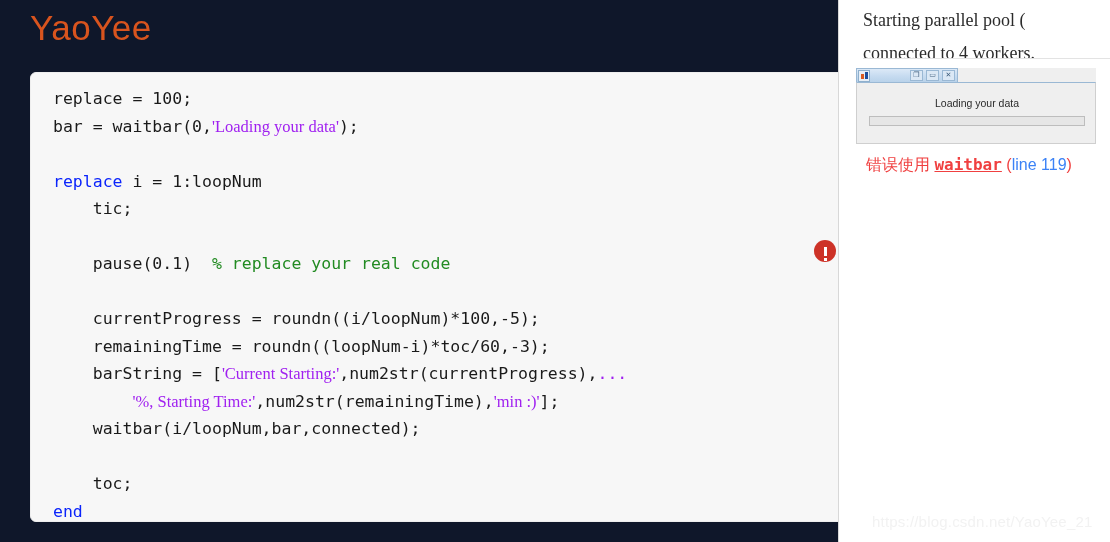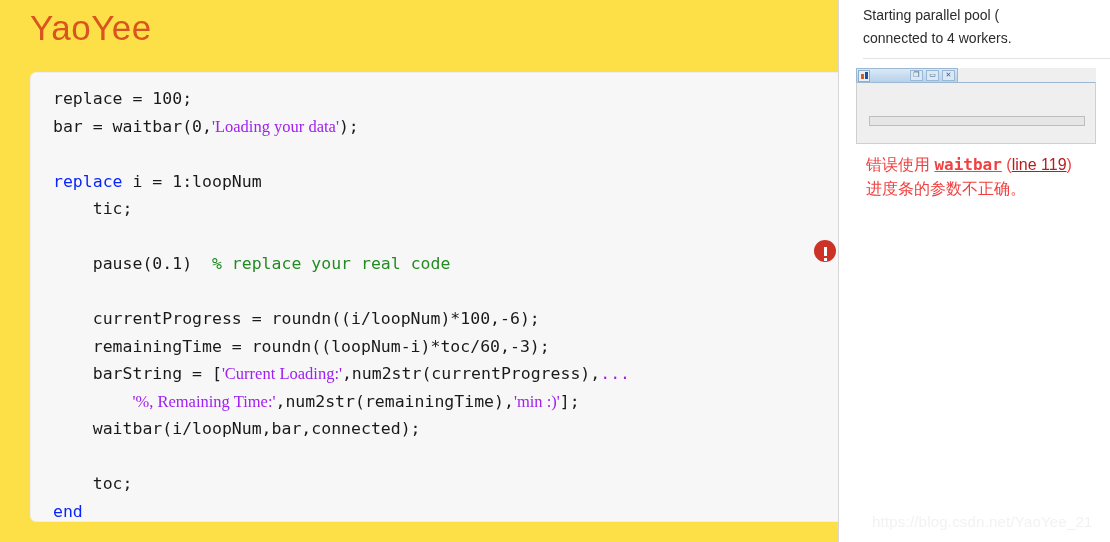--- a/index.html
+++ b/index.html
@@ -22,21 +22,21 @@
     background: #ffffff;
   }
 
   
   .left-pane {
     position: absolute;
     left: 0;
     top: 0;
     width: 838px;
     height: 542px;
-    background: #fde047;
+    background: #0f172a;
     overflow: hidden;
   }
 
   .page-title {
     position: absolute;
     left: 30px;
     top: 8px;
     font-family: "Liberation Sans", sans-serif;
     font-size: 35px;
     font-weight: 400;
@@ -124,23 +124,23 @@
     height: 542px;
     background: #ffffff;
     overflow: hidden;
   }
 
   .console-out {
     position: absolute;
     left: 24px;
     top: 4px;
     margin: 0;
-    font-family: Liberation Sans, sans-serif;
-    font-size: 14px;
-    line-height: 23px;
+    font-family: Liberation Serif, serif;
+    font-size: 18px;
+    line-height: 33px;
     color: #2b2b2b;
     white-space: pre;
   }
 
   .h-divider {
     position: absolute;
     left: 24px;
     top: 58px;
     width: 247px;
     height: 1px;
@@ -259,22 +259,21 @@
     color: #f04040;
   }
   .err-line1 { white-space: normal; }
   .err-fn {
     font-family: "DejaVu Sans Mono", "Liberation Mono", monospace;
     font-weight: bold;
     text-decoration: underline;
     color: #f04040;
   }
   .err-link {
-    text-decoration: underline;
-    color: #b91c1c;
+    color: #3b82f6;
   }
   .err-line2 { display: block; }
 
   
   .watermark {
     position: absolute;
     left: 872px;
     top: 513px;
     font-family: "Liberation Sans", sans-serif;
     font-size: 15px;
@@ -294,24 +293,24 @@
 
     <div class="code-block">
       <pre class="code-text"><span>replace = 100;</span>
 <span>bar = waitbar(0,<span class="tok-str">'Loading your data'</span>);</span>
 
 <span><span class="tok-kw">replace</span> i = 1:loopNum</span>
 <span>    tic;</span>
 
 <span>    pause(0.1)  <span class="tok-com">% replace your real code</span></span>
 
-<span>    currentProgress = roundn((i/loopNum)*100,-6);</span>
+<span>    currentProgress = roundn((i/loopNum)*100,-5);</span>
 <span>    remainingTime = roundn((loopNum-i)*toc/60,-3);</span>
-<span>    barString = [<span class="tok-str">'Current Loading:'</span>,num2str(currentProgress),<span class="tok-cont">...</span></span>
-<span>        <span class="tok-str">'%, Remaining Time:'</span>,num2str(remainingTime),<span class="tok-str">'min :)'</span>];</span>
+<span>    barString = [<span class="tok-str">'Current Starting:'</span>,num2str(currentProgress),<span class="tok-cont">...</span></span>
+<span>        <span class="tok-str">'%, Starting Time:'</span>,num2str(remainingTime),<span class="tok-str">'min :)'</span>];</span>
 <span>    waitbar(i/loopNum,bar,connected);</span>
 
 <span>    toc;</span>
 <span><span class="tok-kw">end</span></span></pre>
 
       <div class="error-badge">
         <span class="bang"></span>
       </div>
     </div>
   </div>
@@ -329,24 +328,24 @@
   <div class="waitbar">
     <div class="wb-titlebar">
       <span class="wb-icon"></span>
       <span class="wb-btns">
         <span class="wb-btn">❐</span>
         <span class="wb-btn">▭</span>
         <span class="wb-btn">✕</span>
       </span>
     </div>
     <div class="wb-body">
+      <div class="wb-label">Loading your data</div>
       <div class="wb-progress"></div>
     </div>
   </div>
 
   <div class="err-text">
     <span class="err-line1"><span>错误使用 </span><span class="err-fn">waitbar</span><span> (</span><span class="err-link">line 119</span><span>)</span></span>
-    <span class="err-line2">进度条的参数不正确。</span>
   </div>
 
   <div class="watermark">https://blog.csdn.net/YaoYee_21</div>
 
 </div>
 
 </body></html>

